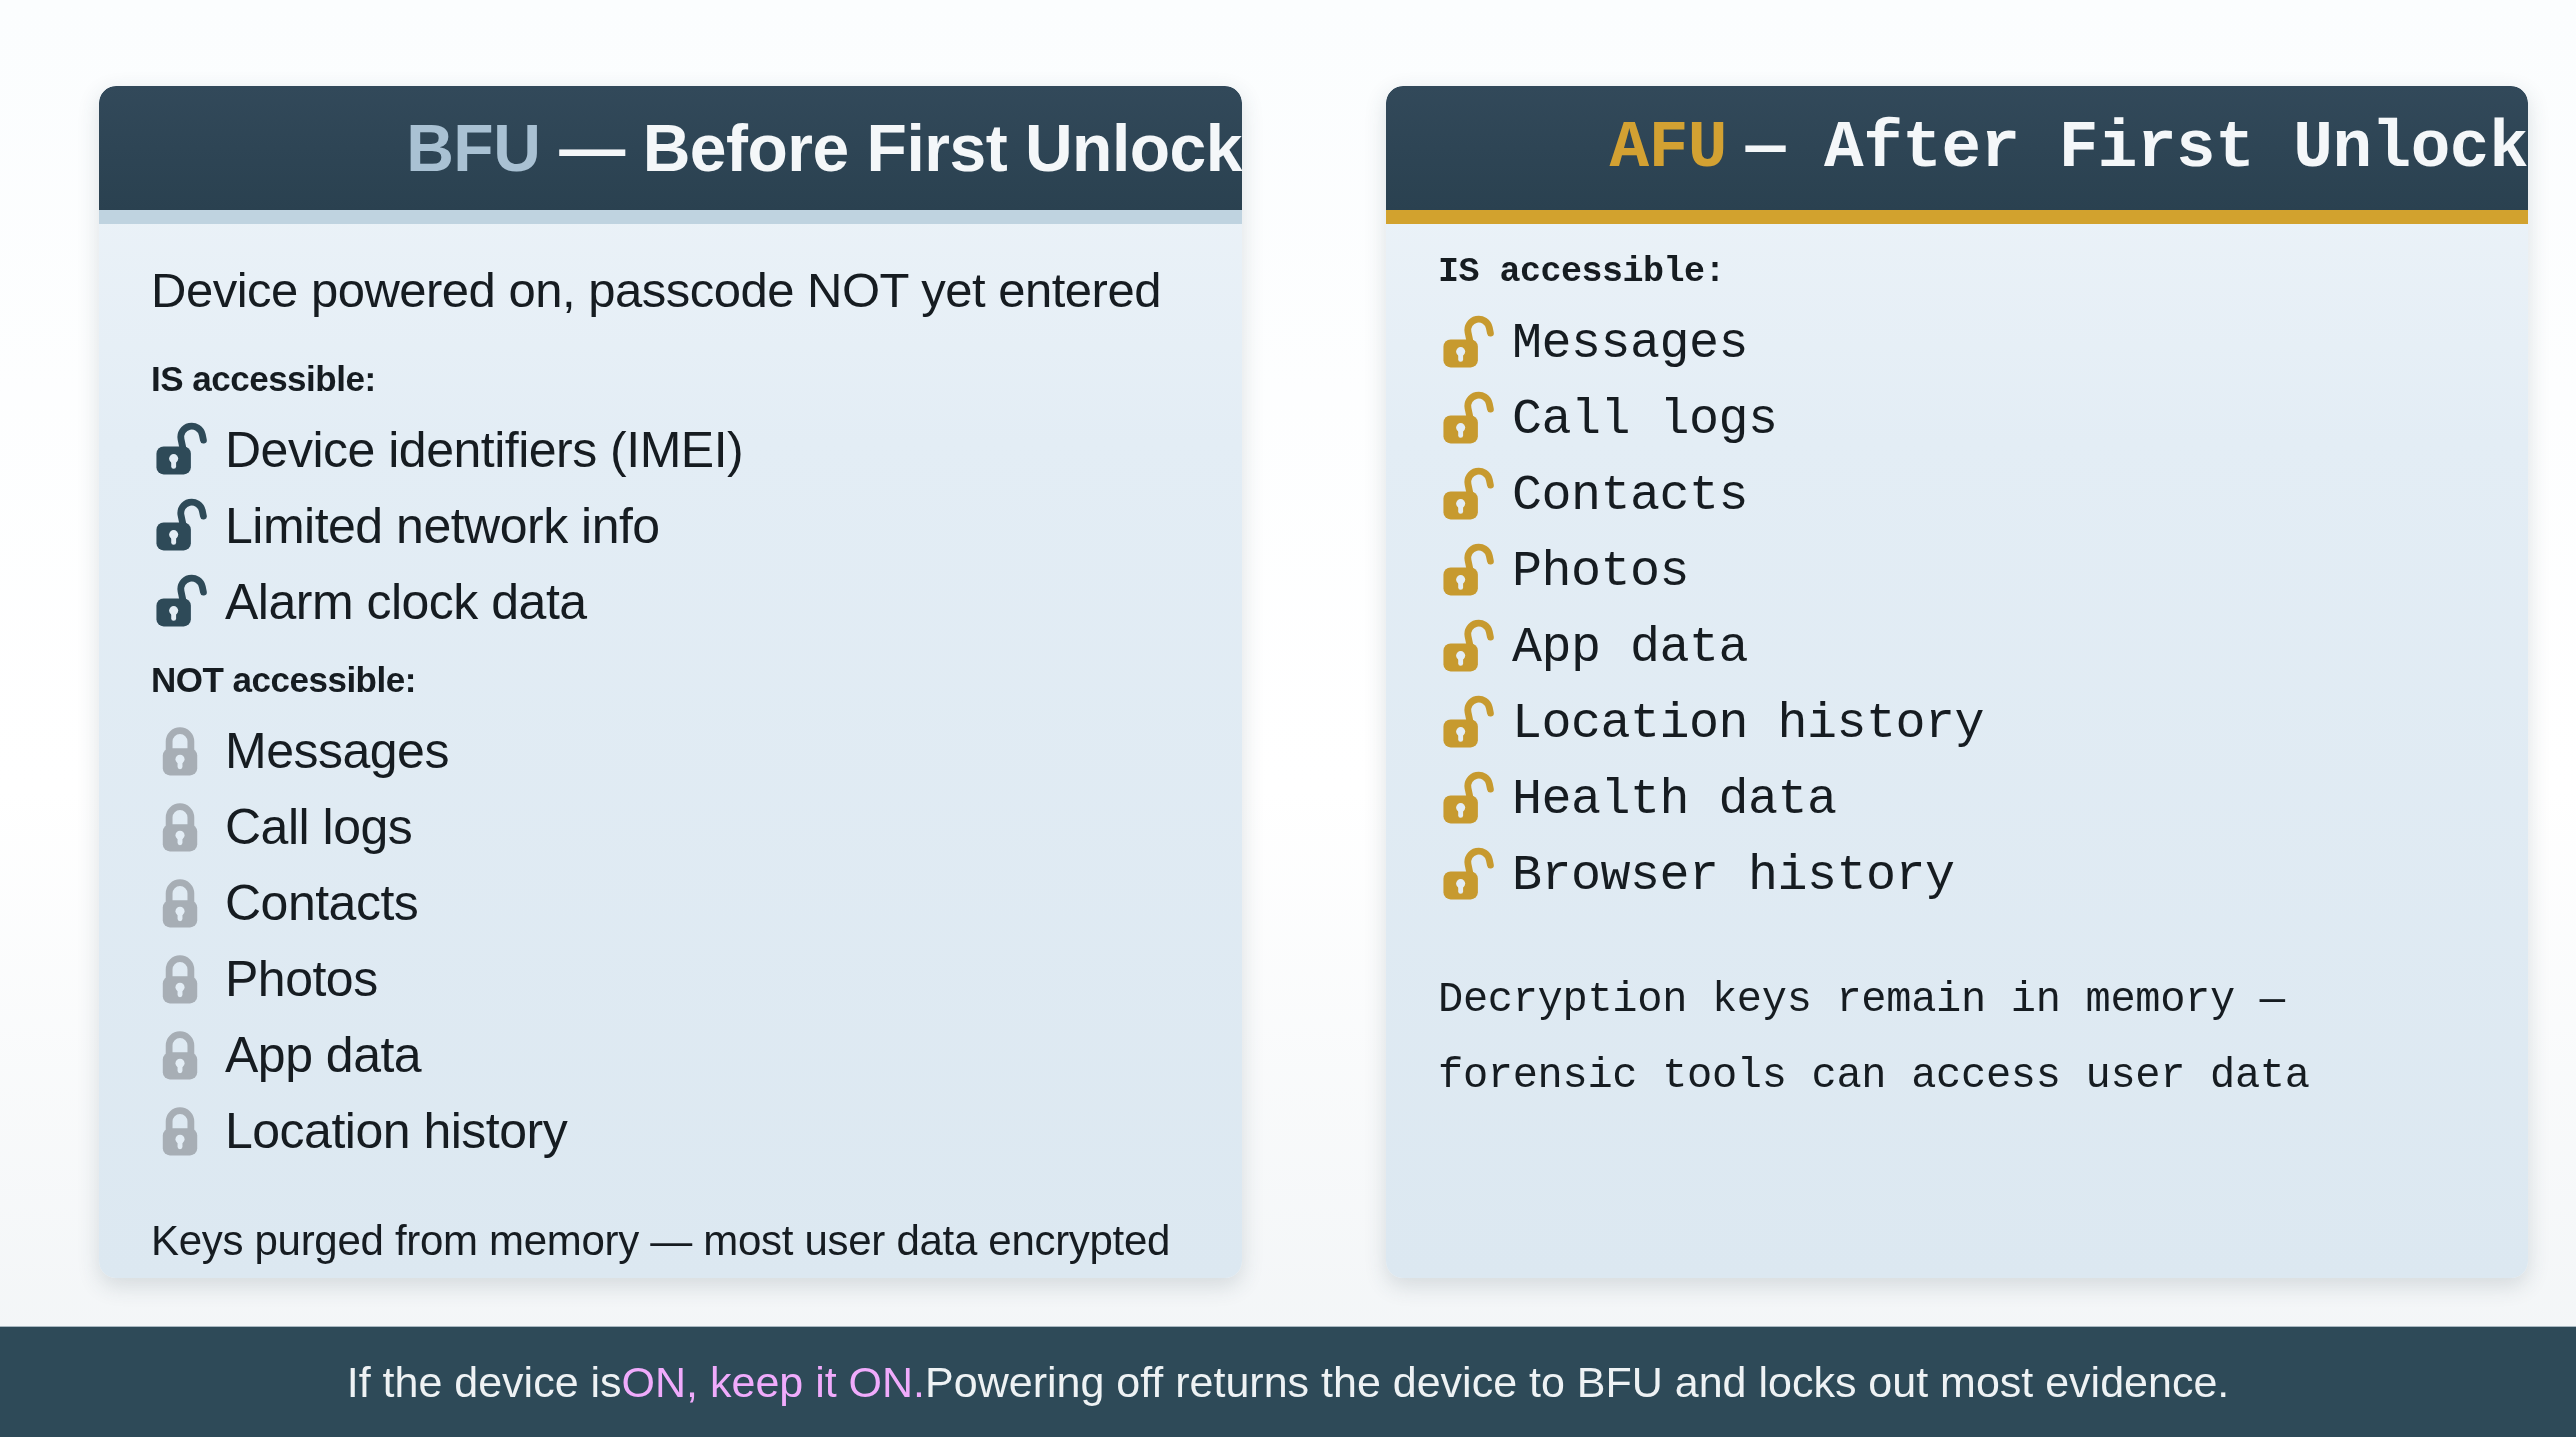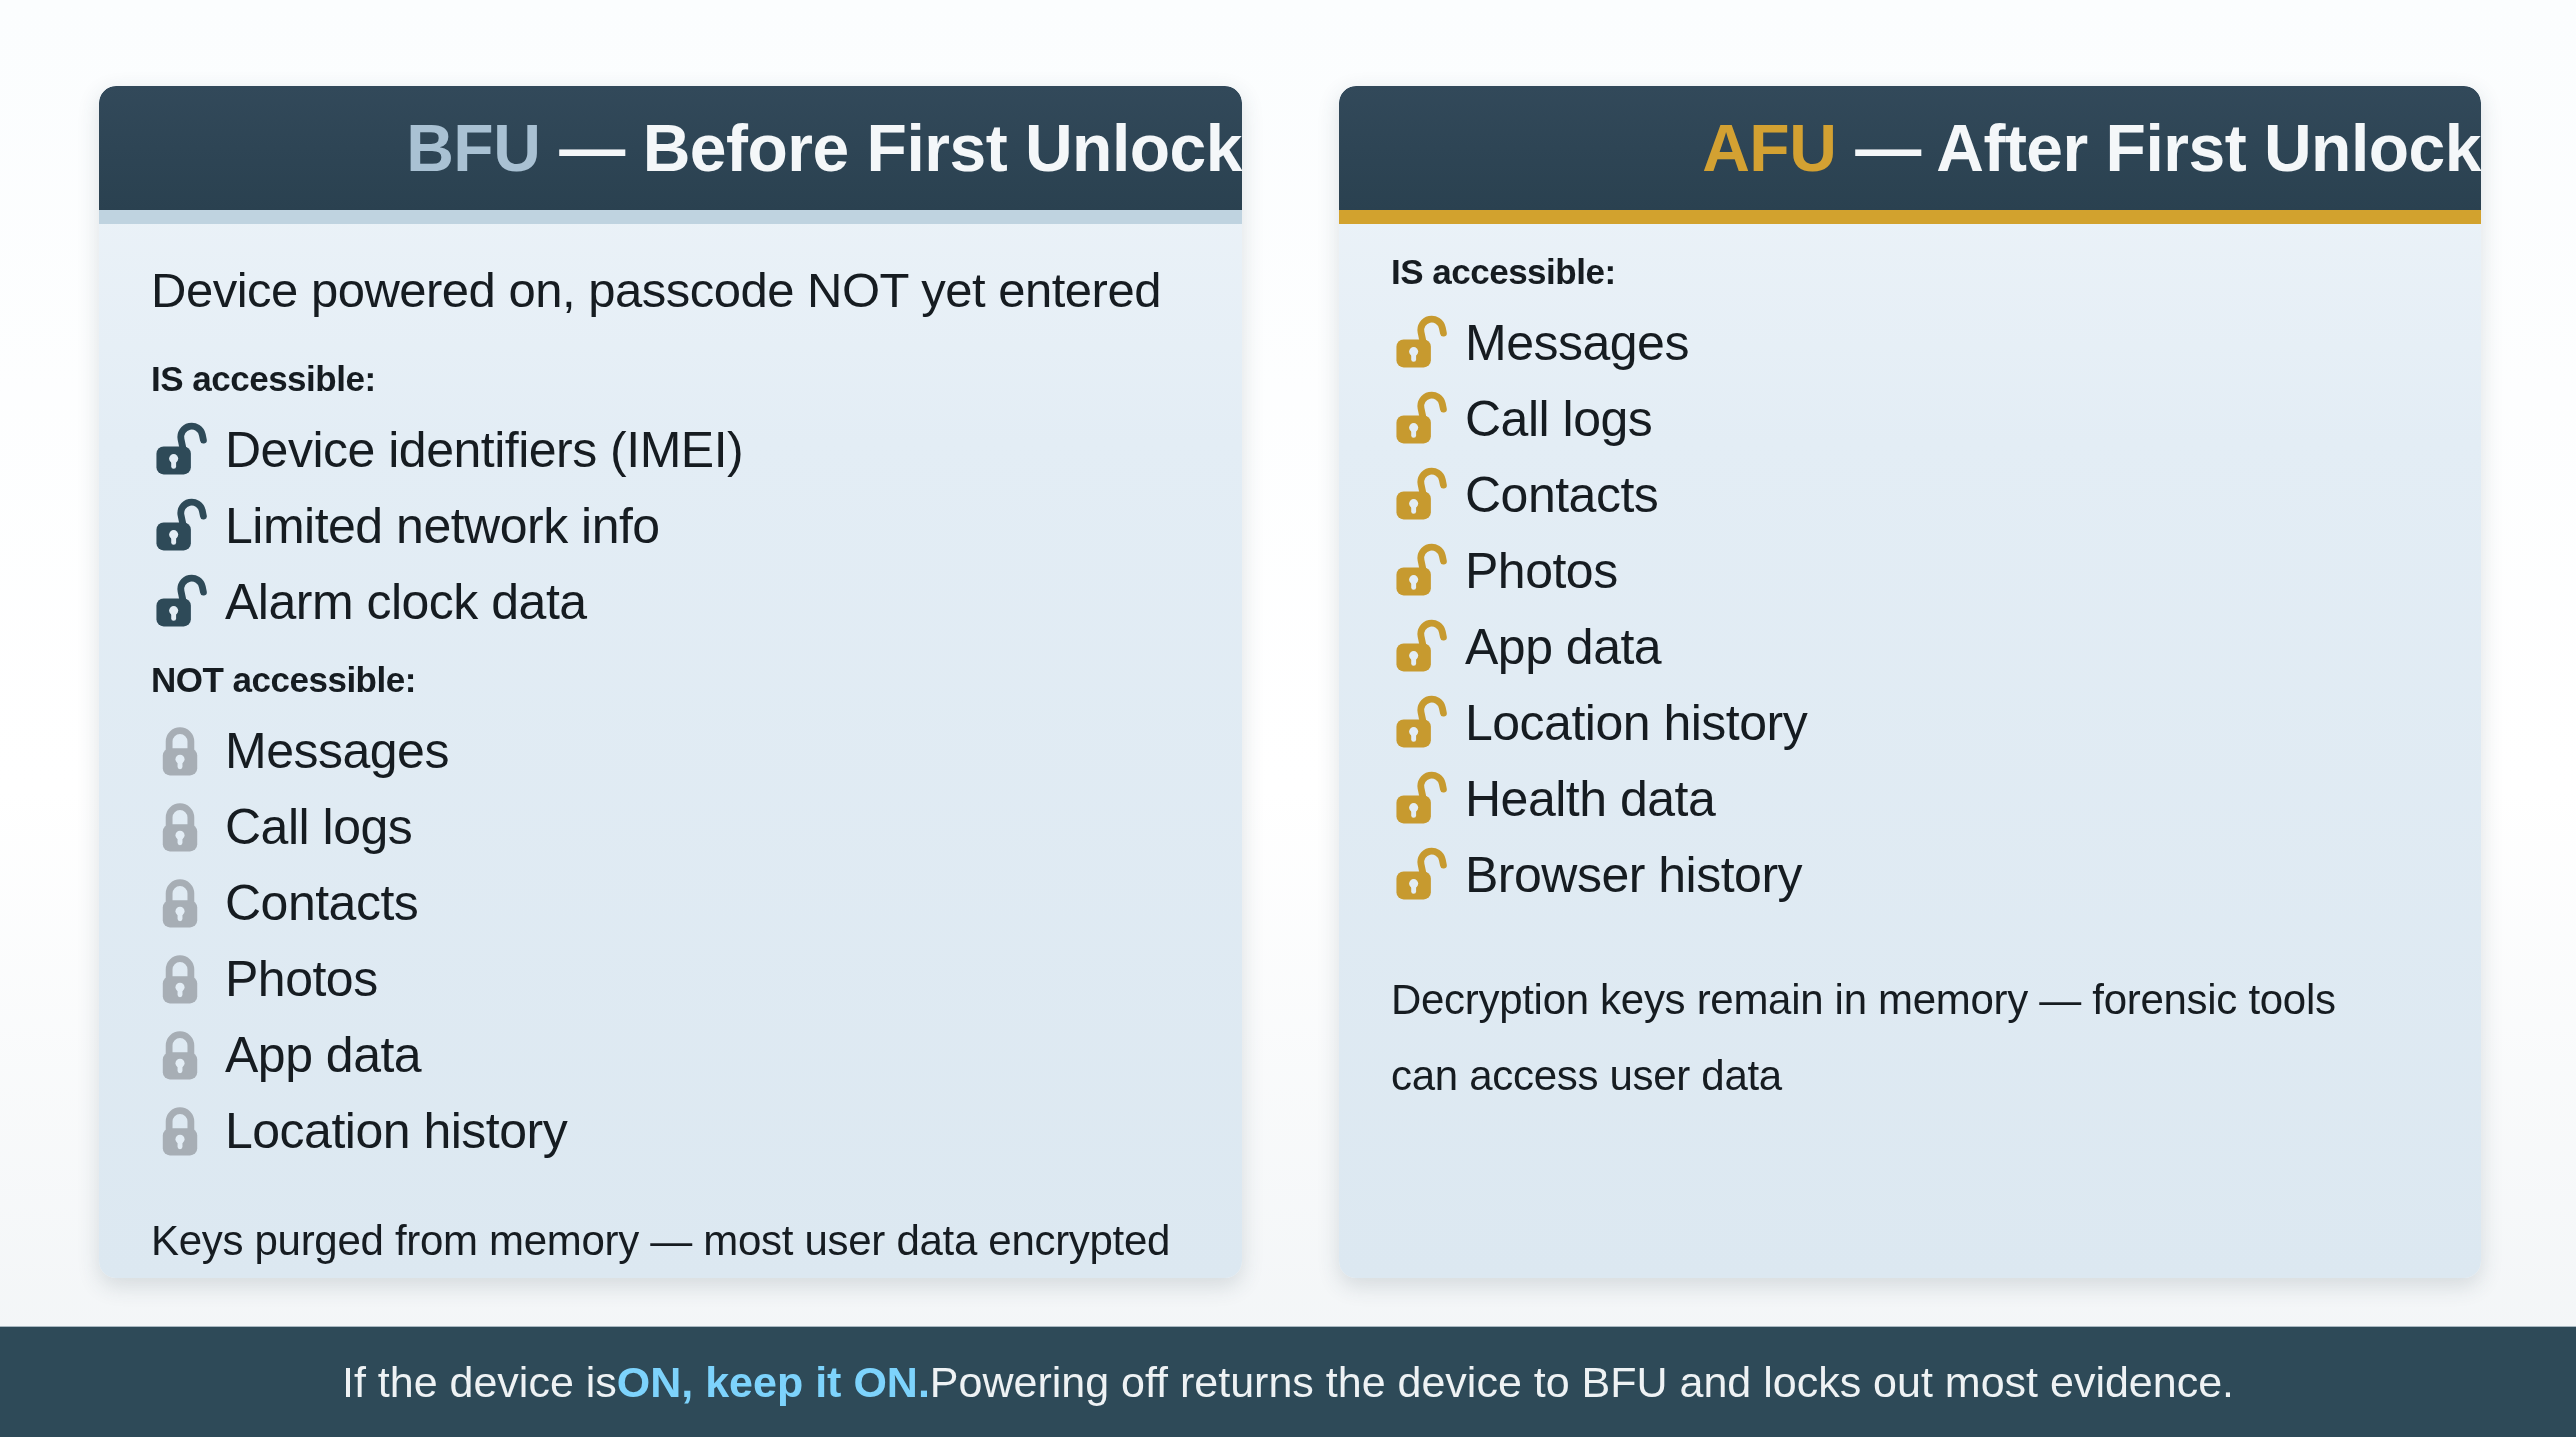--- a/index.html
+++ b/index.html
@@ -8,21 +8,21 @@
     font-family:"Liberation Sans", sans-serif; color:#161c21;
     background:linear-gradient(180deg,#fbfdfe 0%,#ffffff 55%,#f1f4f6 100%);
   }
   .panel {
     position:absolute; top:86px; width:1143px; height:1192px;
     border-radius:17px; overflow:hidden;
     background:linear-gradient(180deg,#eef4f9 0%,#e3edf5 30%,#dce8f1 100%);
     box-shadow:0 7.5px 22.5px rgba(44,66,81,0.16);
   }
   .panel.left  { left:99px; }
-  .panel.right { left:1339px; width:1142px; }
+  .panel.right { left:1386px; width:1142px;font-family:Liberation Mono, monospace; }
   .panel-header {
     height:124px; display:flex; align-items:center; justify-content:flex-end;
     background:linear-gradient(180deg,#32495a 0%,#2a4150 100%);
     font-size:66px; font-weight:bold; letter-spacing:-0.5px; color:#f4f7f9;
     border-radius:17px 17px 0 0;
     padding-left:12px;
   }
   .panel-header .abbr { margin-right:19px; }
   .accent { height:14px; width:100%; }
   .panel-body { padding:28px 52px 0 52px; }
@@ -37,21 +37,21 @@
   .item .label { font-size:50px; letter-spacing:-0.5px; white-space:nowrap; }
   .footnote { font-size:42px; line-height:76px; letter-spacing:-0.3px; }
   .left  .footnote { margin-top:34px; }
   .right .footnote { margin-top:49px; max-width:955px; }
   .banner {
     position:absolute; left:0; top:1326px; width:100%; height:111px;
     background:#2e4a58; border-top:1.9px solid rgba(190,203,212,0.85);
     display:flex; align-items:center; justify-content:center;
     font-size:43px; color:#eef2f4; white-space:nowrap;
   }
-  .banner .bold { font-weight:bold; color:#7dd3fc; }
+  .banner .bold { font-weight:normal; color:#f0abfc; }
 </style>
 </head>
 <body>
 
 <div class="stage">
 
   <section class="panel left">
     <header class="panel-header">
       <span class="abbr" style="color: rgb(169, 193, 211);">BFU</span>
       <span class="rest">— Before First Unlock</span>

